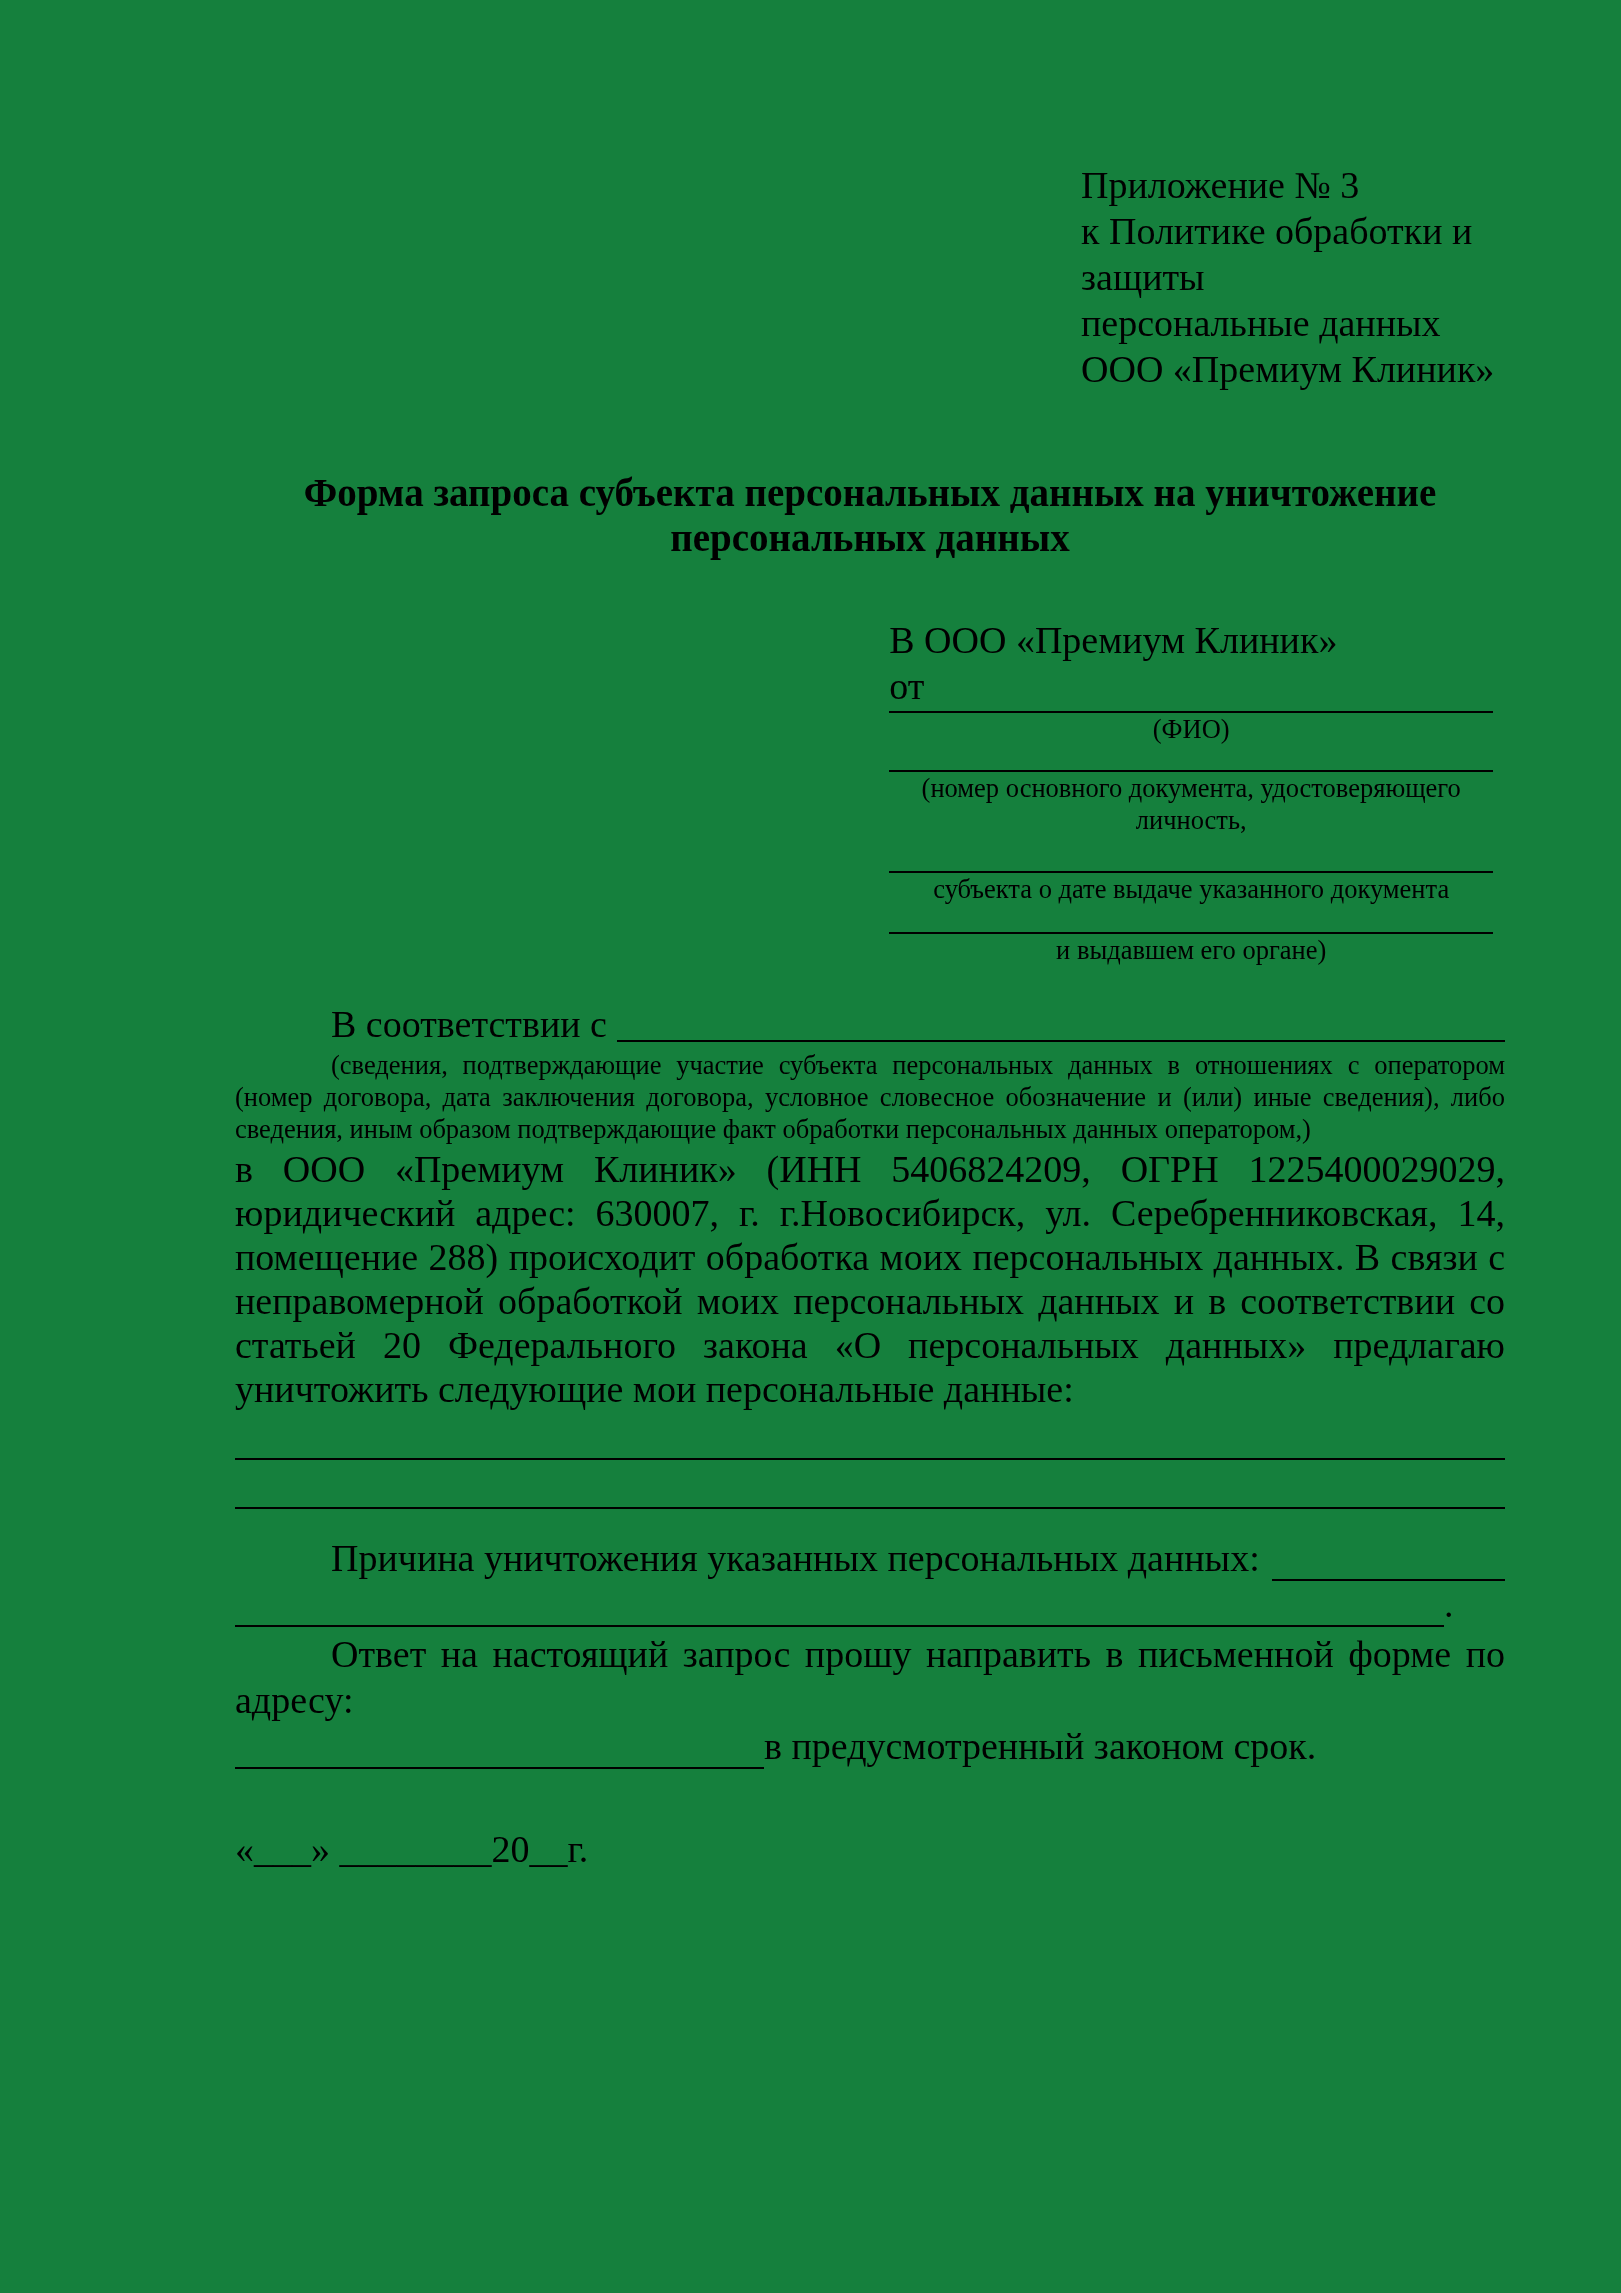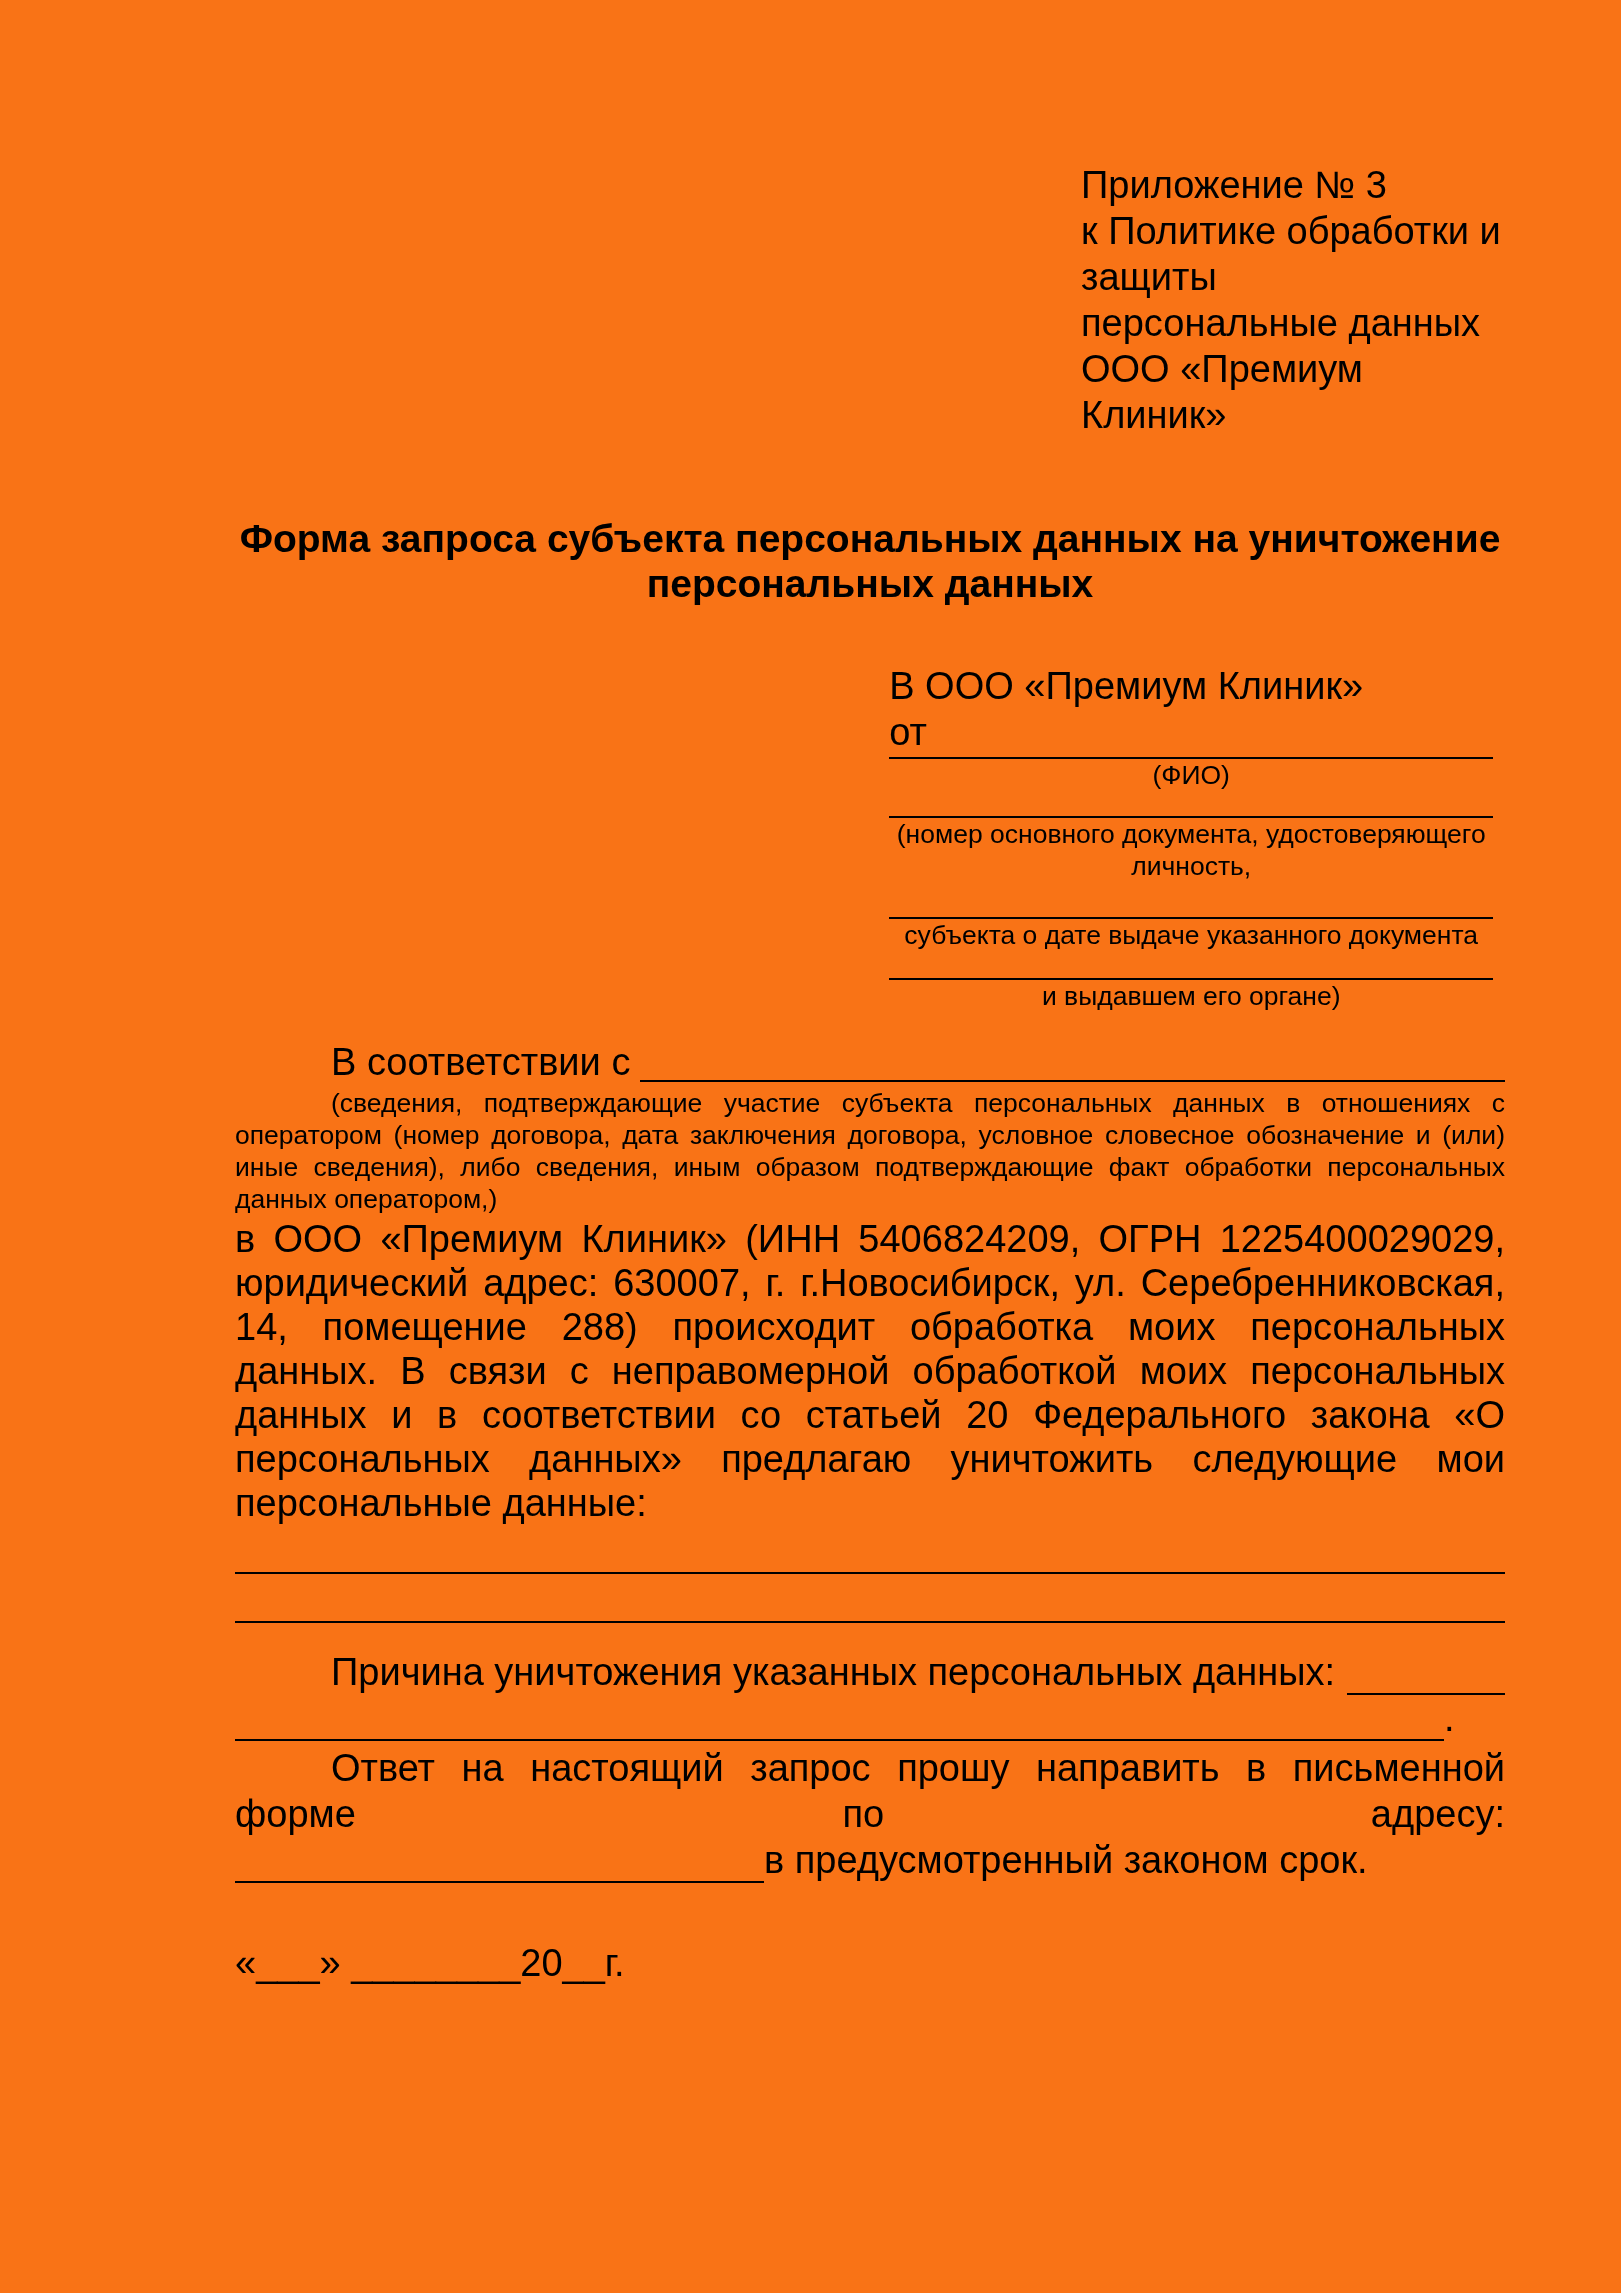--- a/index.html
+++ b/index.html
@@ -6,23 +6,23 @@
     margin: 0;
     padding: 0;
     background: #ffffff;
   }
   .page {
     position: relative;
     width: 1621px;
     min-height: 2294px;
     box-sizing: border-box;
     padding: 154px 116px 59px 235px;
-    background: #f97316;
+    background: #15803d;
     color: #000000;
-    font-family: Liberation Sans, sans-serif;
+    font-family: Liberation Serif, serif;
     font-size: 38px;
     line-height: 45px;
   }
   
   .header-block {
     width: 424px;
     margin-left: auto;
     margin-top: 7.8px;
     line-height: 46px;
   }
@@ -51,22 +51,22 @@
   .wline.gap36 { margin-top: 35px; }
   .wline.gap27 { margin-top: 26.5px; }
   .cap {
     font-size: 26.5px;
     line-height: 32px;
     text-align: center;
   }
   
   .accordance {
     display: flex;
-    align-items: center;
-    margin-top: 27px;
+    align-items: flex-start;
+    margin-top: 35px;
     line-height: 46px;
   }
   .accordance .lbl {
     white-space: nowrap;
     padding-left: 96px;
     padding-right: 9.8px;
   }
   .fill-line {
     flex: 1;
     border-bottom: 2.9px solid #000;

